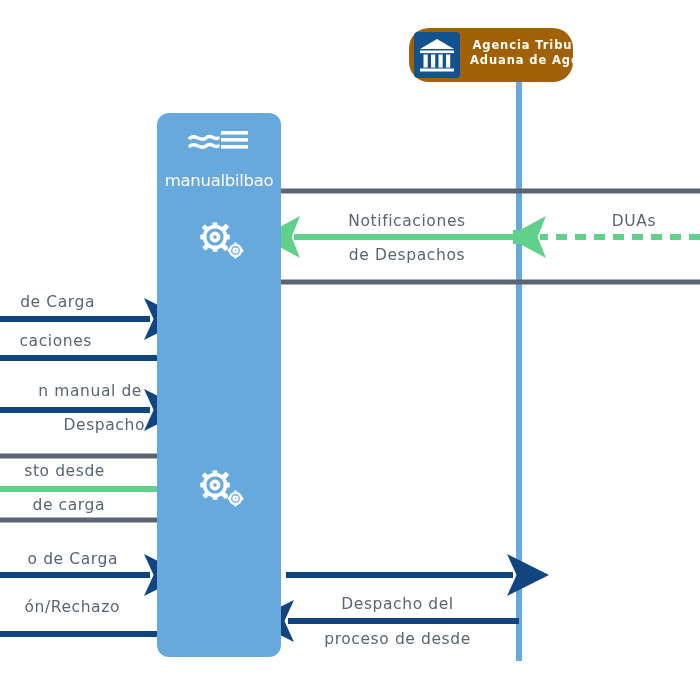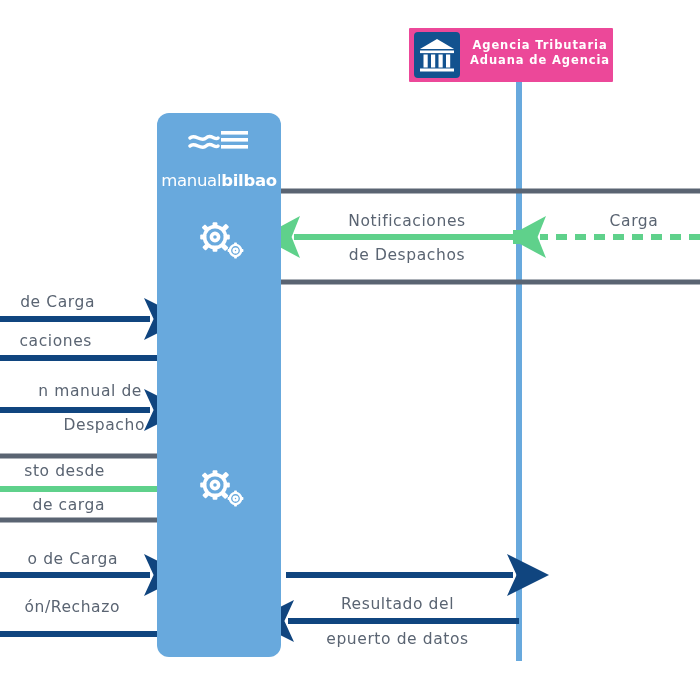--- a/index.html
+++ b/index.html
@@ -23,24 +23,24 @@
     top: 0;
     width: 700px;
     height: 700px;
   }
 
   
   .agencia-badge {
     position: absolute;
     left: 409px;
     top: 28px;
-    width: 204px;
+    width: 164px;
     height: 54px;
-    background: #ec4899;
-    border-radius: 1px;
+    background: #a16207;
+    border-radius: 20px;
     box-sizing: border-box;
   }
   .agencia-icon-box {
     position: absolute;
     left: 5px;
     top: 4px;
     width: 46px;
     height: 46px;
     background: #12528f;
     border-radius: 4px;
@@ -78,21 +78,21 @@
     text-align: center;
     color: #ffffff;
     font-family: "DejaVu Sans", sans-serif;
   }
   .epuerto-wordmark {
     font-size: 16.5px;
     letter-spacing: -0.3px;
     margin-top: 5px;
     white-space: nowrap;
   }
-  .epuerto-wordmark b { font-weight: bold; margin-top: 32px; }
+  .epuerto-wordmark b { font-weight: normal; margin-top: 32px; }
   .epuerto-wordmark i { font-style: normal; font-weight: normal; }
 
   
   .flab {
     position: absolute;
     color: #5a6472;
     font-family: "DejaVu Sans", sans-serif;
     font-size: 15.5px;
     letter-spacing: 0.6px;
     white-space: nowrap;
@@ -237,32 +237,32 @@
         <rect x="38.1" y="37.0" width="2.8" height="3.4" rx="0.6"></rect>
         <rect x="31.6" y="31.1" width="3.4" height="2.8" rx="0.6"></rect>
         <rect x="44.0" y="31.1" width="3.4" height="2.8" rx="0.6"></rect>
       </g>
     </svg>
   </div>
 
   <div class="flab center" style="left:318px; top:246px; width:178px;">de Despachos</div>
   <div class="flab center" style="left:318px; top:212px; width:178px;">Notificaciones</div>
 
-  <div class="flab center" style="left:570px; top:212px; width:128px;">Carga</div>
+  <div class="flab center" style="left:570px; top:212px; width:128px;">DUAs</div>
 
   <div class="flab right" style="left:-120px; top:293px; width:215px;">de Carga</div>
 
   <div class="flab right" style="left:-120px; top:332px; width:212px;">caciones</div>
 
   <div class="flab right" style="left:-120px; top:382px; width:262px;">n manual de</div>
   <div class="flab right" style="left:-120px; top:416px; width:265px;">Despacho</div>
 
   <div class="flab right" style="left:-120px; top:462px; width:225px;">sto desde</div>
   <div class="flab right" style="left:-120px; top:496px; width:225px;">de carga</div>
 
   <div class="flab right" style="left:-120px; top:550px; width:238px;">o de Carga</div>
 
   <div class="flab right" style="left:-120px; top:598px; width:240px;">ón/Rechazo</div>
 
-  <div class="flab center" style="left:300px; top:595px; width:195px;">Resultado del</div>
-  <div class="flab center" style="left:295px; top:630px; width:205px;">epuerto de datos</div>
+  <div class="flab center" style="left:300px; top:595px; width:195px;">Despacho del</div>
+  <div class="flab center" style="left:295px; top:630px; width:205px;">proceso de desde</div>
 
 </div>
 
 </body></html>

